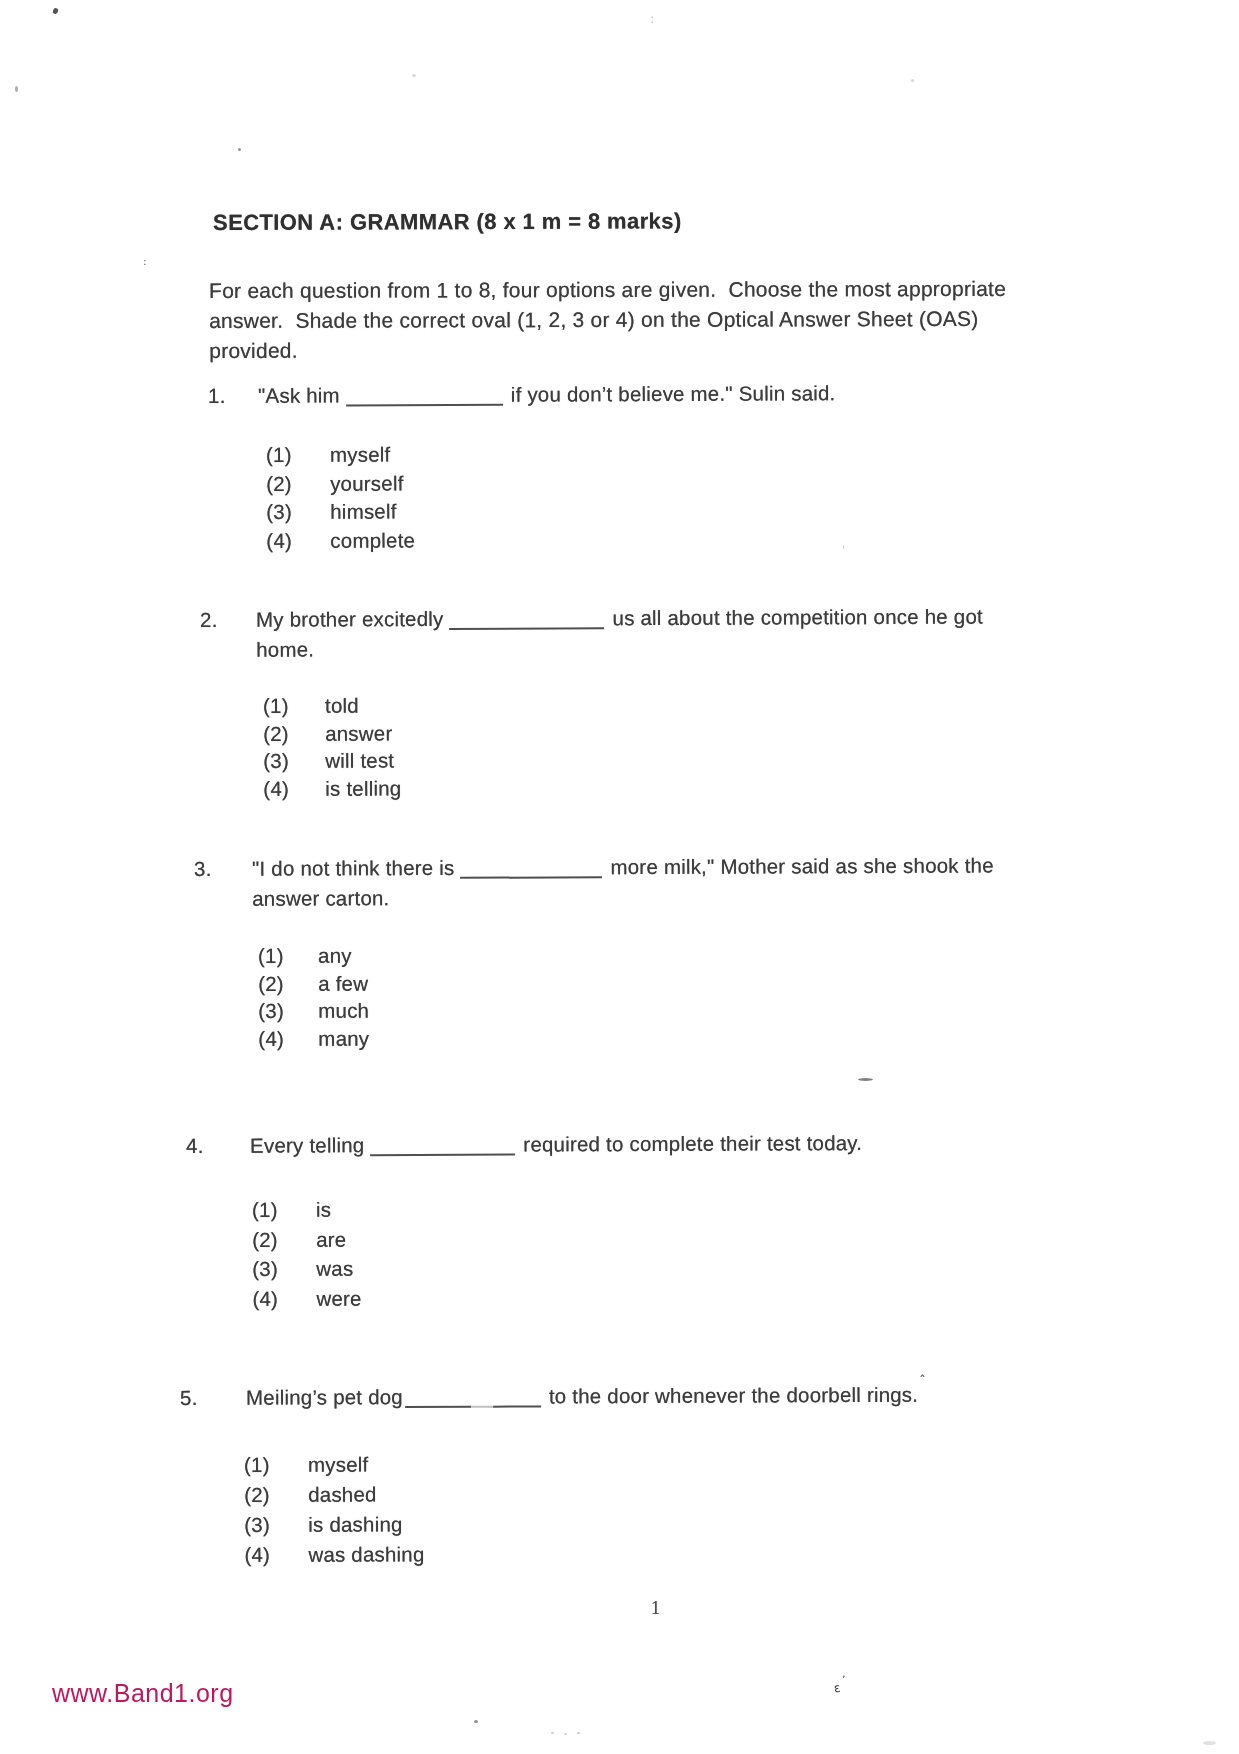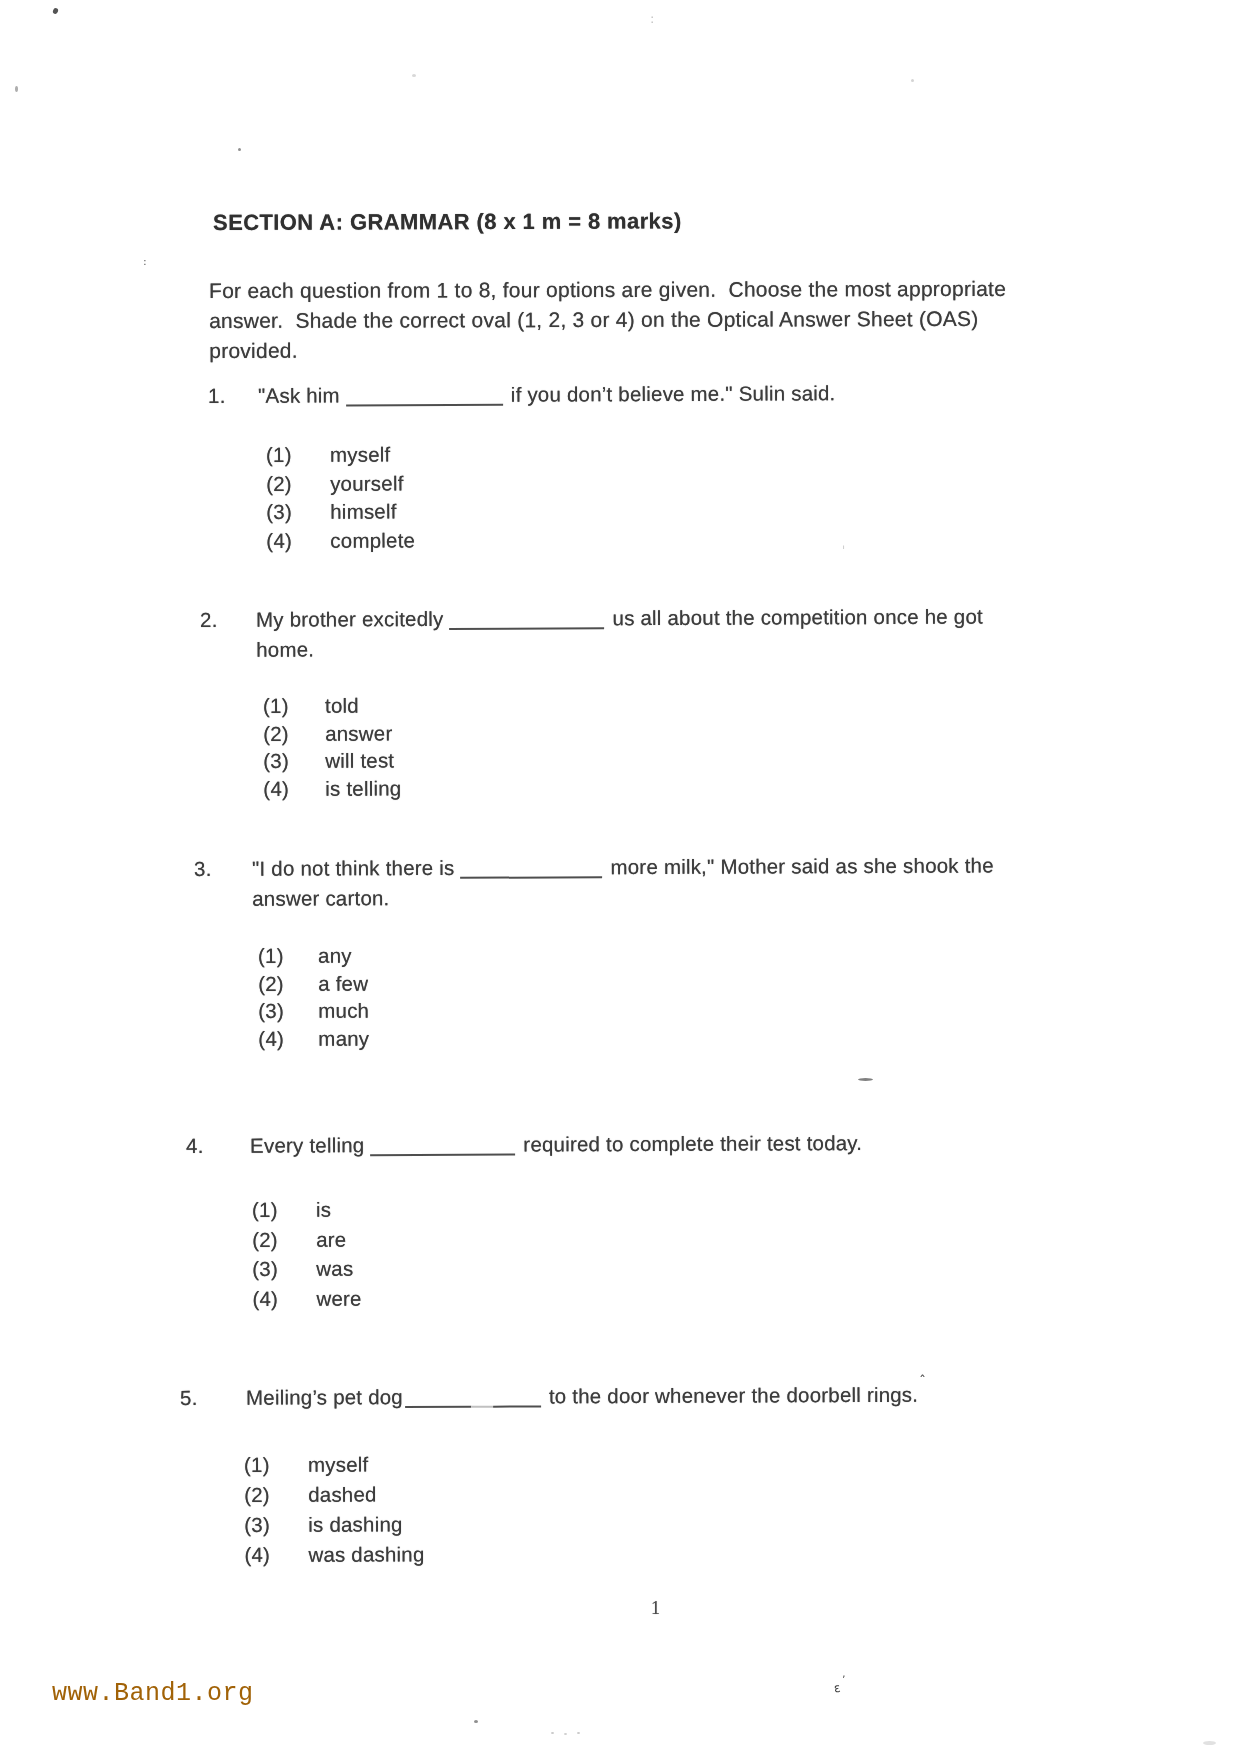--- a/index.html
+++ b/index.html
@@ -53,22 +53,22 @@
   .opt{ display:flex; }
   .optnum{ flex:0 0 auto; }
 
   .page-number{
     position:absolute; left:651px; top:1598px;
     font-family:"Liberation Serif", serif;
     font-size:18px; color:#4d4d4d;
   }
   .watermark{
     position:absolute; left:52px; top:1679px;
-    font-family:Liberation Mono, monospace;
-    font-size:25px; color:#a16207; letter-spacing:0.5px;
+    font-family:Liberation Sans, sans-serif;
+    font-size:25px; color:#be185d; letter-spacing:0.5px;
   }
   .art{ position:absolute; line-height:1; font-family:"DejaVu Sans", sans-serif; }
 </style>
 </head>
 <body>
 
 <div id="page">
 
   <div class="section-header ink">SECTION A: GRAMMAR (8 x 1 m = 8 marks)</div>
 

